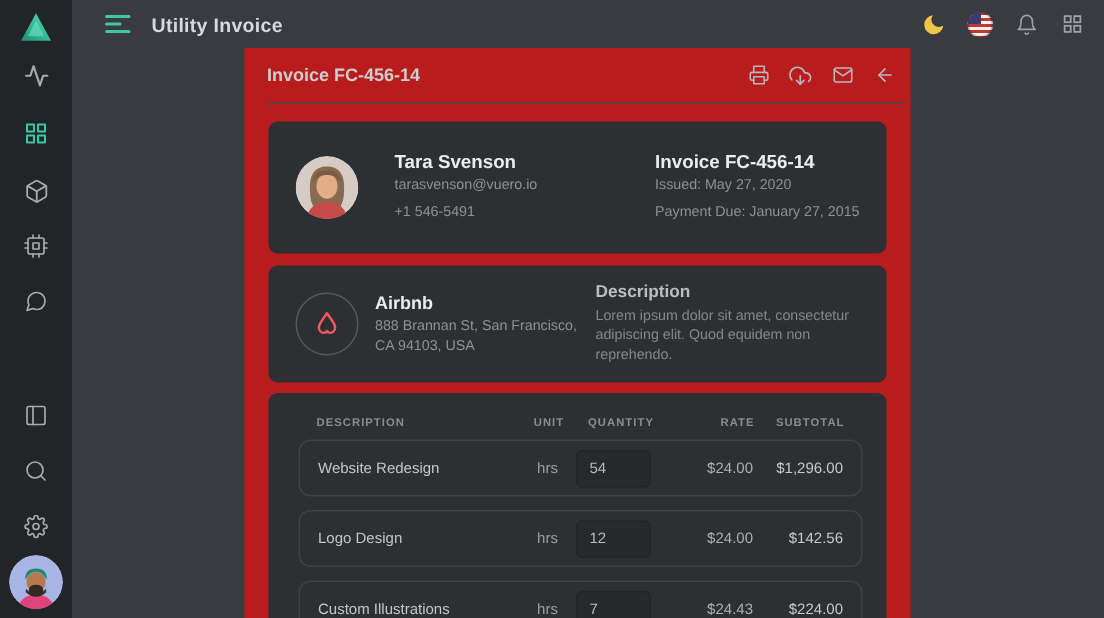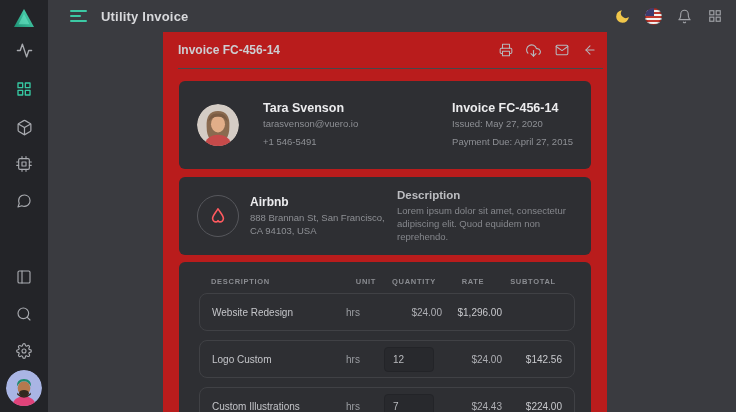--- a/index.html
+++ b/index.html
@@ -92,26 +92,26 @@
   .card-c { padding:15px 16px 16px 20px; height:170px; }
   .grid-row {
     display:grid; grid-template-columns:1fr 38px 58px 60px 60px;
     align-items:center; padding:0 12px;
   }
   .thead { margin-bottom:7px; }
   .th {
     font-size:7.5px; font-weight:bold; letter-spacing:.7px;
     text-transform:uppercase; color:#8a8c91;
   }
-  .th.c { text-align:center; } .th.r { text-align:center; }
+  .th.c { text-align:center; } .th.r { text-align:right; }
   .item-row {
     height:38px; border:1px solid #404145; border-radius:8px; margin-bottom:9px;
   }
   .cell-desc { font-size:10px; color:#c4c5c9; }
-  .cell-unit { font-size:10px; color:#9b9da2; text-align:left; }
+  .cell-unit { font-size:10px; color:#9b9da2; text-align:center; }
   .qty-input {
     width:50px; height:25px; background:#28292d; border:1px solid #232428;
     border-radius:4px; color:#b9babe; font-size:10px; padding:0 0 0 8px;
     font-family:"Liberation Sans", sans-serif; outline:none;
   }
   .cell-rate { font-size:10px; color:#aeafb4; text-align:right; }
   .cell-sub { font-size:10px; color:#c8c9cd; text-align:right; }
 </style>
 </head>
 <body>
@@ -280,21 +280,21 @@
         </svg>
       </div>
       <div class="client-block">
         <div class="client-name">Tara Svenson</div>
         <div class="muted">tarasvenson@vuero.io</div>
         <div class="muted client-phone">+1 546-5491</div>
       </div>
       <div class="invoice-meta">
         <div class="invoice-number">Invoice FC-456-14</div>
         <div class="muted">Issued: May 27, 2020</div>
-        <div class="muted invoice-due">Payment Due: April 27, 2015</div>
+        <div class="muted invoice-due">Payment Due: January 27, 2015</div>
       </div>
     </div>
 
     <div class="card card-b">
       <div class="company-logo-ring">
         <svg width="24" height="24" viewBox="0 0 24 24" fill="none" stroke="#ff5a5f" stroke-width="1.6" stroke-linejoin="round" stroke-linecap="round">
           <path d="M12 4.8 C9.4 9 6.6 11.4 6.6 14.3 C6.6 16.3 8.1 17.9 10 17.9 C10.8 17.9 11.4 17.5 12 16.7 C12.6 17.5 13.2 17.9 14 17.9 C15.9 17.9 17.4 16.3 17.4 14.3 C17.4 11.4 14.6 9 12 4.8 Z"></path>
         </svg>
       </div>
       <div class="company-block">
@@ -313,26 +313,27 @@
         <div class="th">Description</div>
         <div class="th c">Unit</div>
         <div class="th c">Quantity</div>
         <div class="th r">Rate</div>
         <div class="th r">Subtotal</div>
       </div>
 
       <div class="grid-row item-row">
         <div class="cell-desc">Website Redesign</div>
         <div class="cell-unit">hrs</div>
+        <div><input class="qty-input" type="text" value="54" style=""></div>
         <div class="cell-rate">$24.00</div>
         <div class="cell-sub">$1,296.00</div>
       </div>
 
       <div class="grid-row item-row">
-        <div class="cell-desc">Logo Custom</div>
+        <div class="cell-desc">Logo Design</div>
         <div class="cell-unit">hrs</div>
         <div><input class="qty-input" type="text" value="12" style=""></div>
         <div class="cell-rate">$24.00</div>
         <div class="cell-sub">$142.56</div>
       </div>
 
       <div class="grid-row item-row">
         <div class="cell-desc">Custom Illustrations</div>
         <div class="cell-unit">hrs</div>
         <div><input class="qty-input" type="text" value="7" style=""></div>

